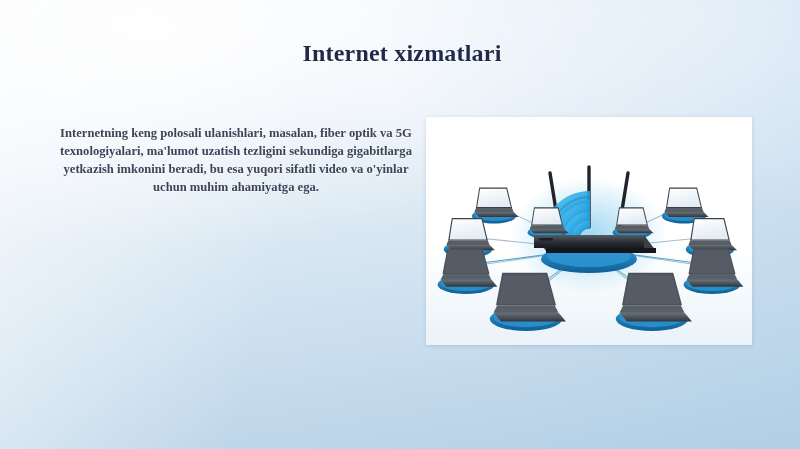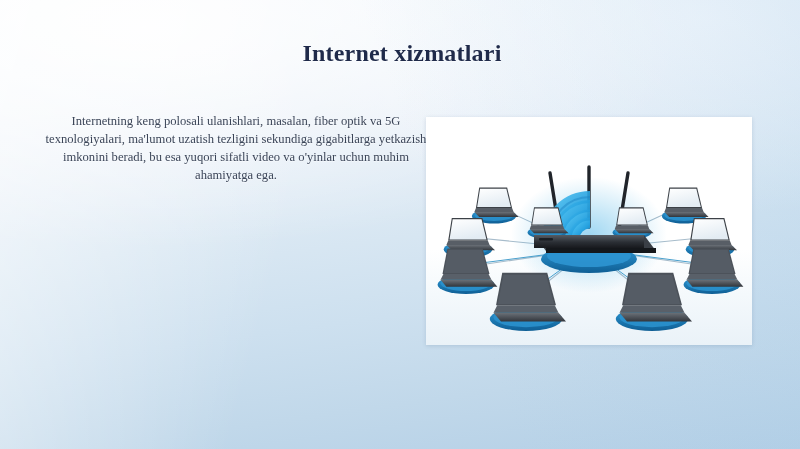--- a/index.html
+++ b/index.html
@@ -63,22 +63,23 @@
     position: absolute;
     left: 42px;
     top: 113px;
     width: 388px;
     text-align: center;
   }
   .para-small {
     font-size: 12.6px;
     line-height: 1.42;
     color: #3b4558;
-    margin: 0;
+    margin: 12px;
     text-shadow: 0 1px 1px rgba(255,255,255,0.7);
+    font-weight: bold;
   }
   .para-large {
     font-size: 17.4px;
     line-height: 1.38;
     color: #323d52;
     margin: 18px 0 0 0;
     text-shadow: 0 1px 1px rgba(255,255,255,0.7);
   }
 
   

